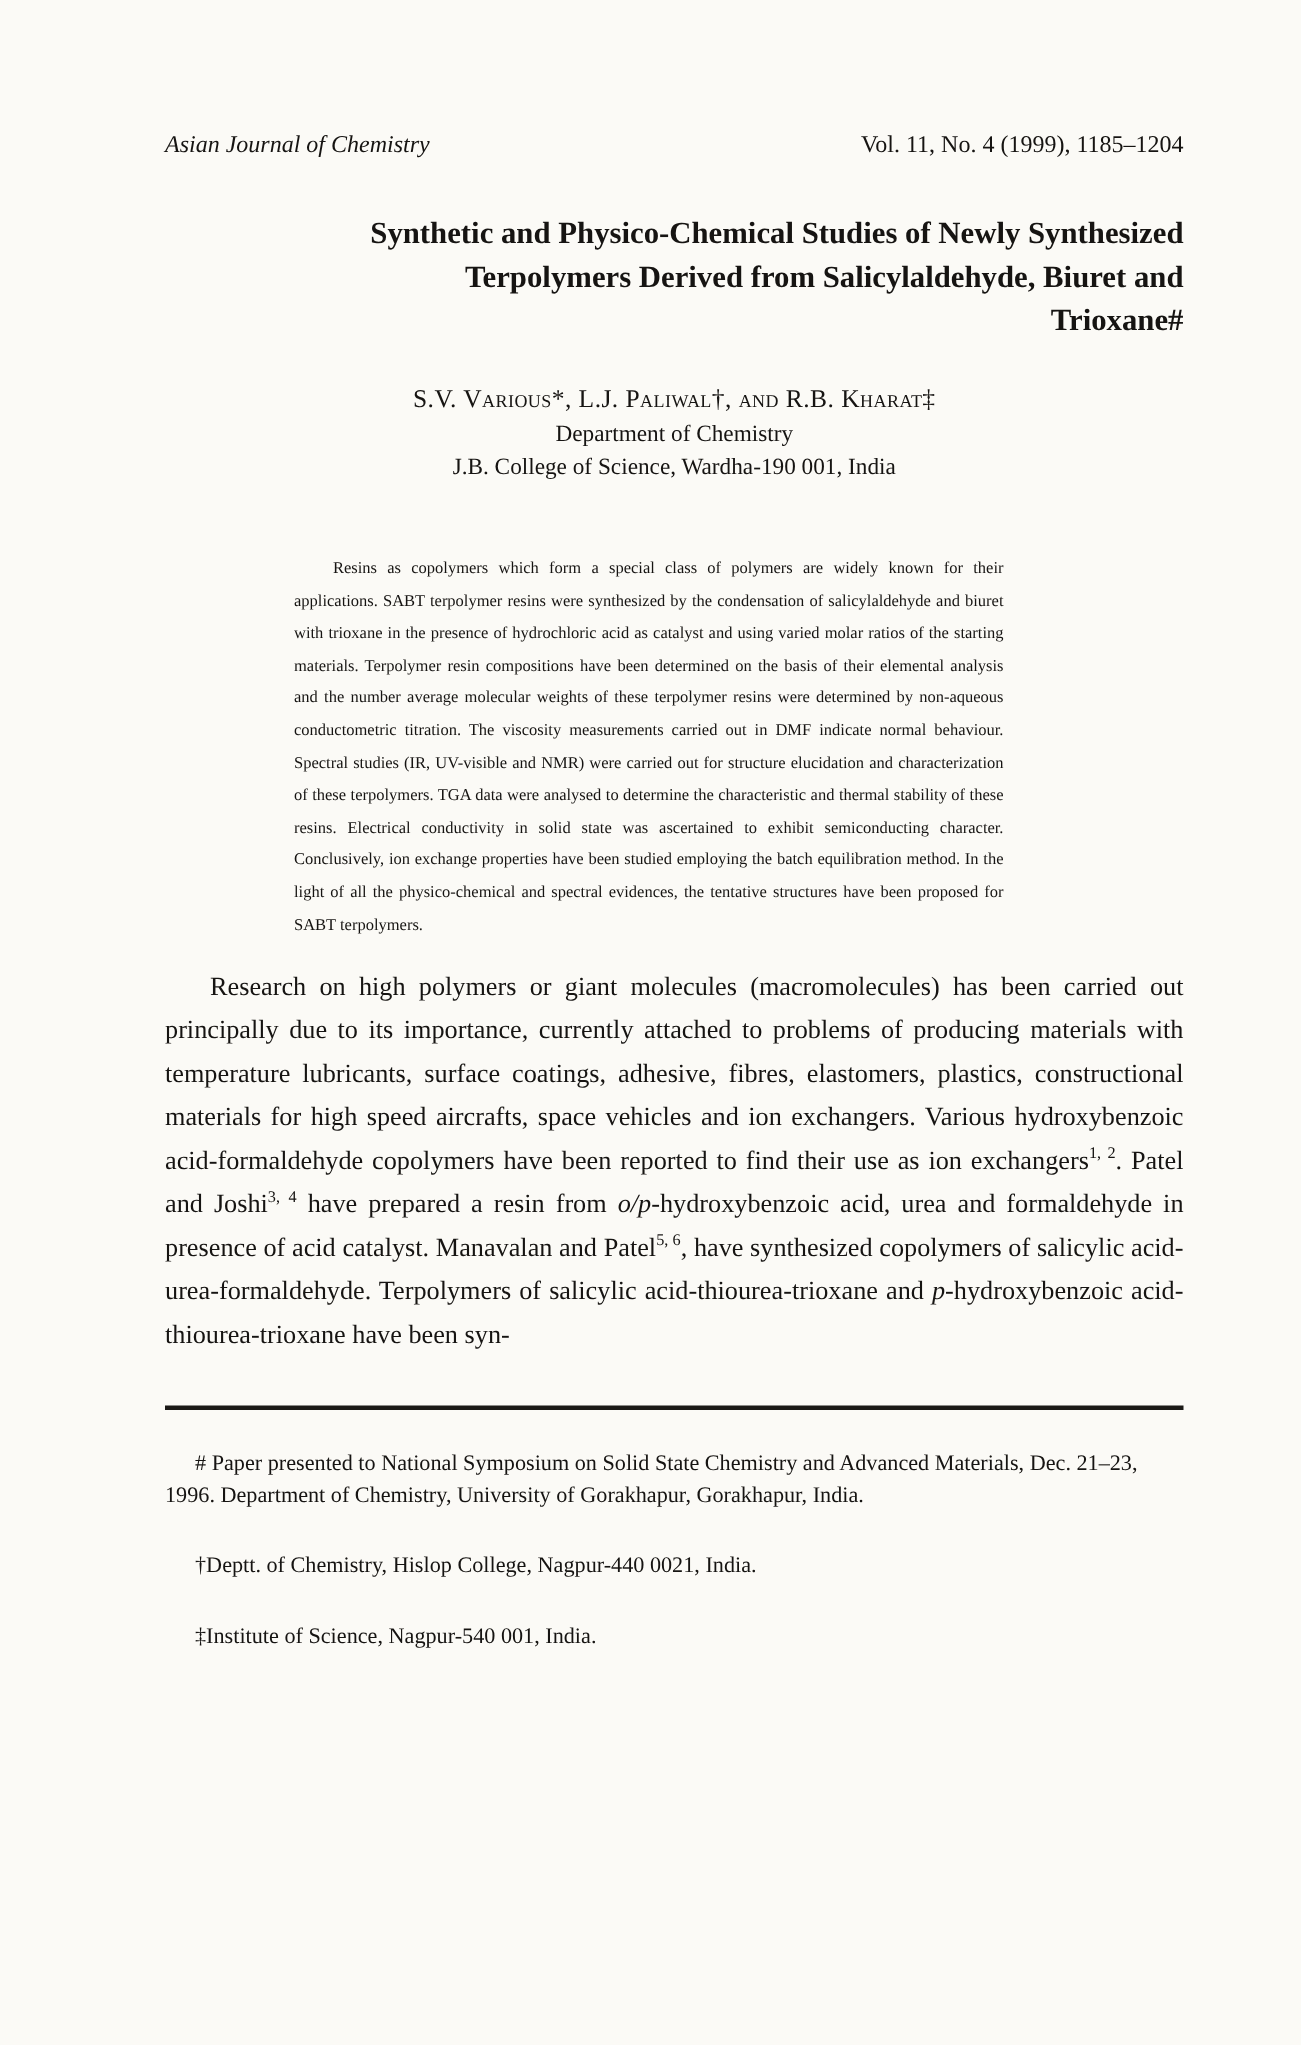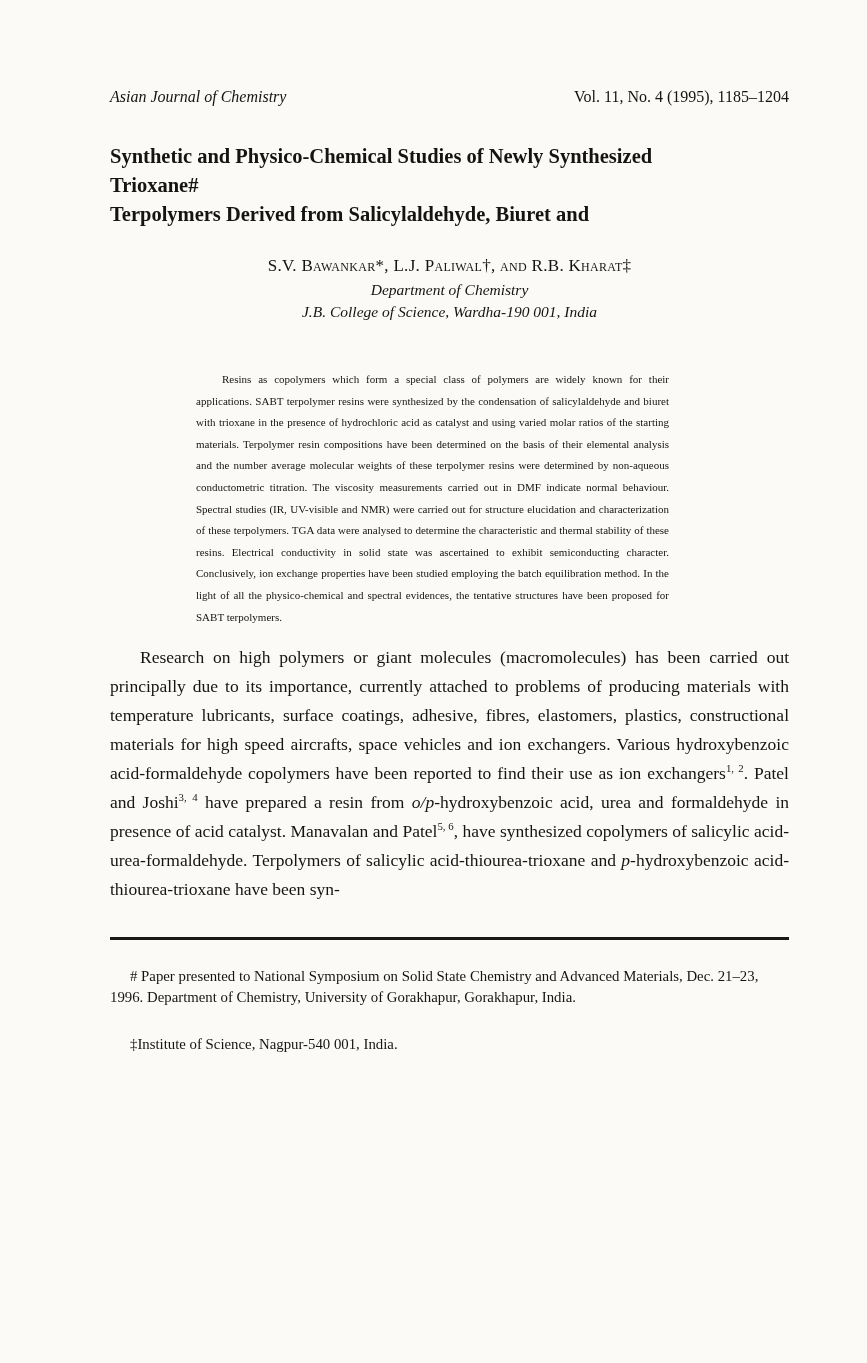--- a/index.html
+++ b/index.html
@@ -22,37 +22,36 @@
   .journal-header {
     display: flex;
     justify-content: space-between;
     align-items: baseline;
     font-size: 16px;
   }
   .journal-name { font-style: italic; }
   .journal-issue { font-style: normal; }
   .title {
     margin-top: 36px;
-    text-align: left;
+    text-align: right;
     font-size: 20.5px;
     font-weight: bold;
     line-height: 29px;
   }
   .title div { display: block; }
   .authors {
     margin-top: 27px;
     text-align: center;
     font-size: 17px;
     font-variant: small-caps;
     letter-spacing: 0.3px;
   }
   .affiliation {
     margin-top: 3px;
     text-align: center;
-    font-style: italic;
     font-size: 15.5px;
     line-height: 22px;
   }
   .abstract {
     margin: 46px 120px 0 86px;
     text-align: justify;
     font-size: 11px;
     line-height: 21.6px;
     text-indent: 26px;
   }
@@ -84,41 +83,42 @@
   }
   .footnotes p { text-indent: 20px; text-align: left; margin-top: 26px; }
 </style>
 </head>
 <body>
 
 <div class="page">
 
   <header class="journal-header">
     <span class="journal-name">Asian Journal of Chemistry</span>
-    <span class="journal-issue">Vol. 11, No. 4 (1995), 1185–1204</span>
+    <span class="journal-issue">Vol. 11, No. 4 (1999), 1185–1204</span>
   </header>
 
   <h1 class="title">
     <div>Synthetic and Physico-Chemical Studies of Newly Synthesized</div>
+    <div>Terpolymers Derived from Salicylaldehyde, Biuret and</div>
     <div>Trioxane#</div>
-    <div>Terpolymers Derived from Salicylaldehyde, Biuret and</div>
   </h1>
 
-  <div class="authors">S.V. Bawankar*, L.J. Paliwal†, and R.B. Kharat‡</div>
+  <div class="authors">S.V. Various*, L.J. Paliwal†, and R.B. Kharat‡</div>
 
   <div class="affiliation">
     <div>Department of Chemistry</div>
     <div>J.B. College of Science, Wardha-190 001, India</div>
   </div>
 
   <p class="abstract">Resins as copolymers which form a special class of polymers are widely known for their applications. SABT terpolymer resins were synthesized by the condensation of salicylaldehyde and biuret with trioxane in the presence of hydrochloric acid as catalyst and using varied molar ratios of the starting materials. Terpolymer resin compositions have been determined on the basis of their elemental analysis and the number average molecular weights of these terpolymer resins were determined by non-aqueous conductometric titration. The viscosity measurements carried out in DMF indicate normal behaviour. Spectral studies (IR, UV-visible and NMR) were carried out for structure elucidation and characterization of these terpolymers. TGA data were analysed to determine the characteristic and thermal stability of these resins. Electrical conductivity in solid state was ascertained to exhibit semiconducting character. Conclusively, ion exchange properties have been studied employing the batch equilibration method. In the light of all the physico-chemical and spectral evidences, the tentative structures have been proposed for SABT terpolymers.</p>
 
 
   <p class="intro-paragraph"><span>Research on high polymers or giant molecules (macromolecules) has been carried out principally due to its importance, currently attached to problems of producing materials with temperature lubricants, surface coatings, adhesive, fibres, elastomers, plastics, constructional materials for high speed aircrafts, space vehicles and ion exchangers. Various hydroxybenzoic acid-formaldehyde copolymers have been reported to find their use as ion exchangers</span><sup>1, 2</sup><span>. Patel and Joshi</span><sup>3, 4</sup><span> have prepared a resin from </span><span style="font-style: italic;">o/p</span><span>-hydroxybenzoic acid, urea and formaldehyde in presence of acid catalyst. Manavalan and Patel</span><sup>5, 6</sup><span>, have synthesized copolymers of salicylic acid-urea-formaldehyde. Terpolymers of salicylic acid-thiourea-trioxane and </span><span style="font-style: italic;">p</span><span>-hydroxybenzoic acid-thiourea-trioxane have been syn-</span></p>
 
   <hr class="footnote-rule">
 
   <div class="footnotes">
     <p># Paper presented to National Symposium on Solid State Chemistry and Advanced Materials, Dec. 21–23, 1996. Department of Chemistry, University of Gorakhapur, Gorakhapur, India.</p>
+    <p>†Deptt. of Chemistry, Hislop College, Nagpur-440 0021, India.</p>
     <p>‡Institute of Science, Nagpur-540 001, India.</p>
   </div>
 
 </div>
 
 </body></html>

